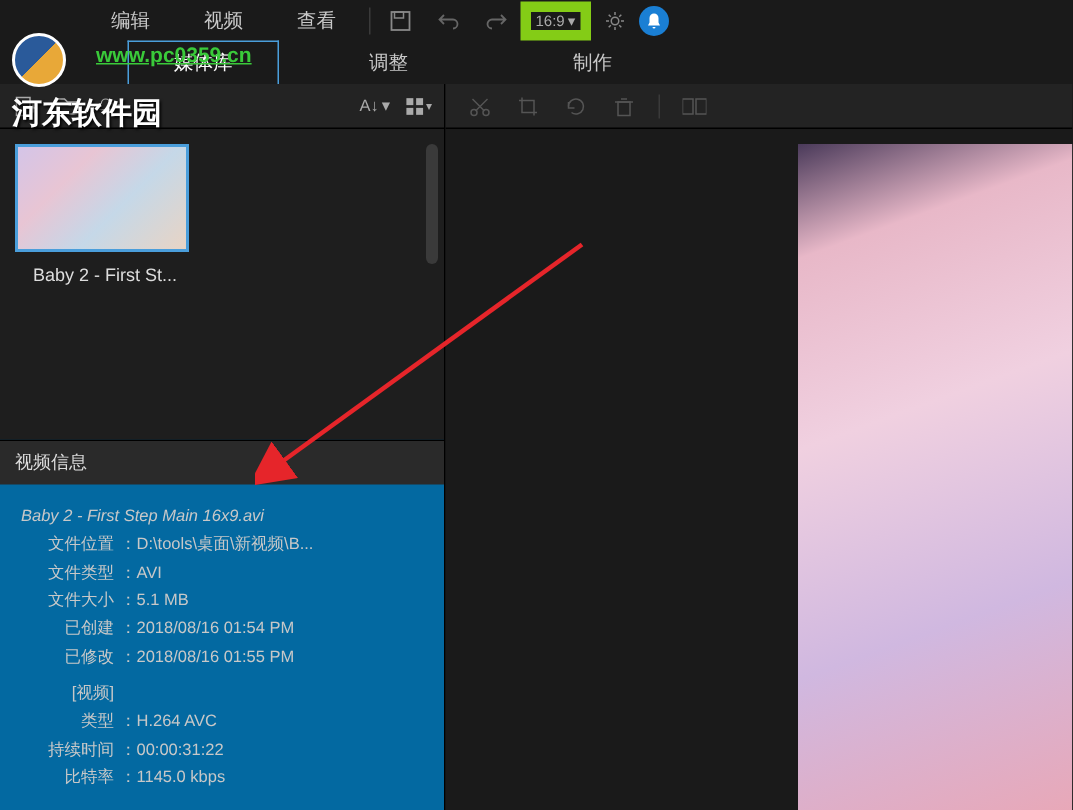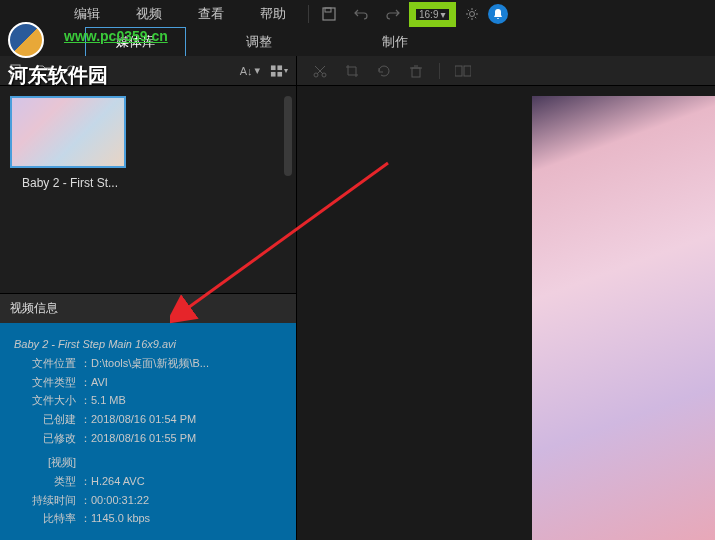--- a/index.html
+++ b/index.html
@@ -274,21 +274,20 @@
   <div class="logo-badge"></div>
   <span class="logo-text">河东软件园</span>
 </div>
 <div class="logo-url">www.pc0359.cn</div>
 
 <div class="menubar">
   <div style="width:48px"></div>
   <div class="menubar-item">编辑</div>
   <div class="menubar-item">视频</div>
   <div class="menubar-item">查看</div>
-  <div class="menubar-item">帮助</div>
   <div class="menubar-sep"></div>
   <div class="menubar-icon">
     <svg width="14" height="14" viewBox="0 0 14 14">
         <rect x="1" y="1" width="12" height="12" fill="none" stroke="#888" stroke-width="1.2"></rect>
         <rect x="3" y="1" width="6" height="4" fill="none" stroke="#888"></rect>
       </svg>
   </div>
   <div class="menubar-icon">
     <svg width="14" height="14" viewBox="0 0 14 14">
         <path d="M4 3 L1 6 L4 9 M1 6 L10 6 A3 3 0 0 1 10 12" fill="none" stroke="#666" stroke-width="1.2"></path>

